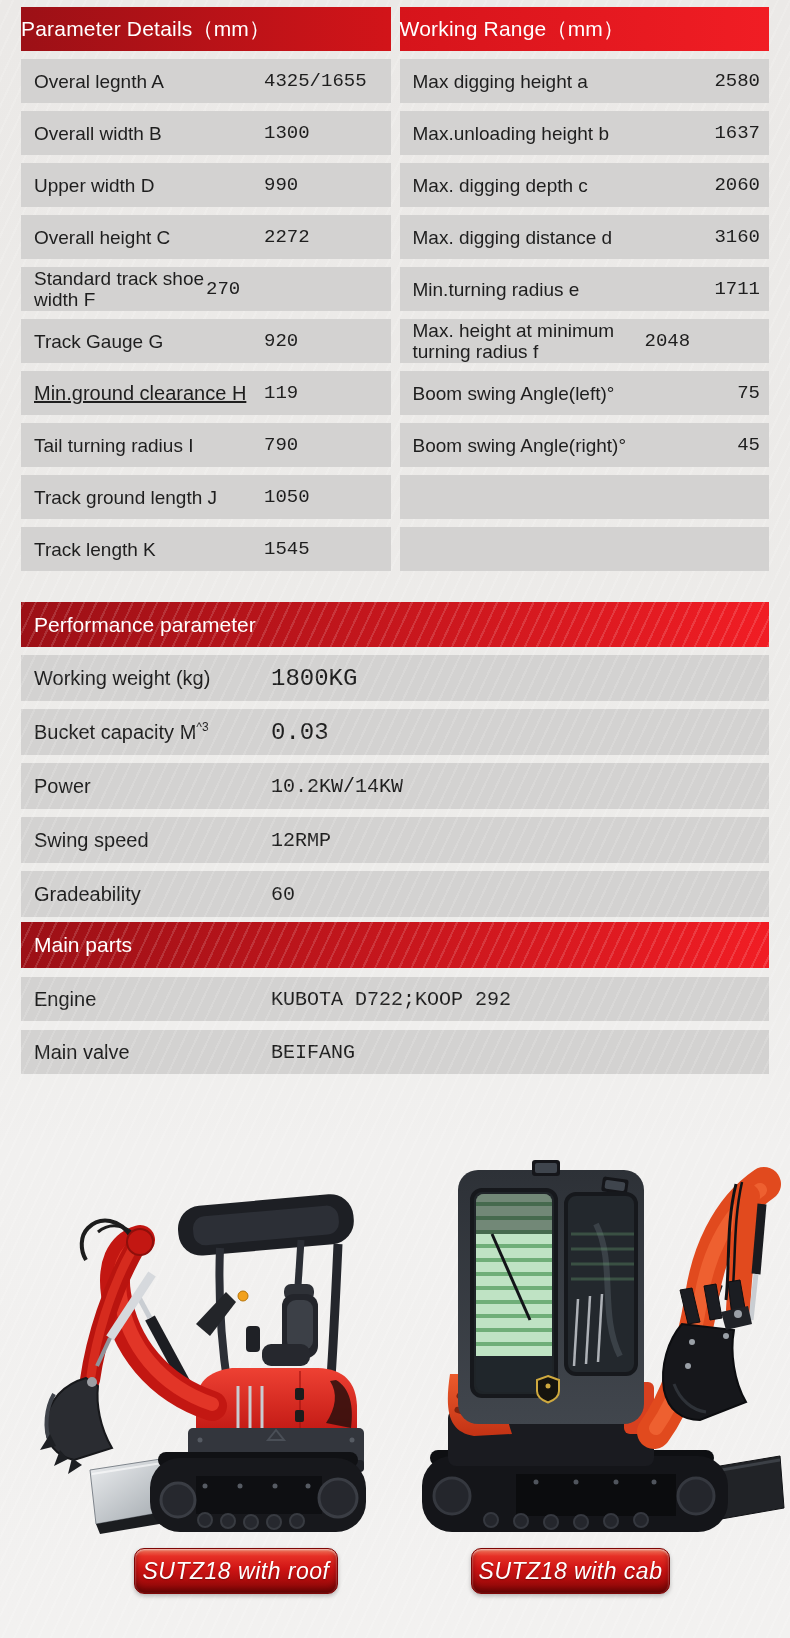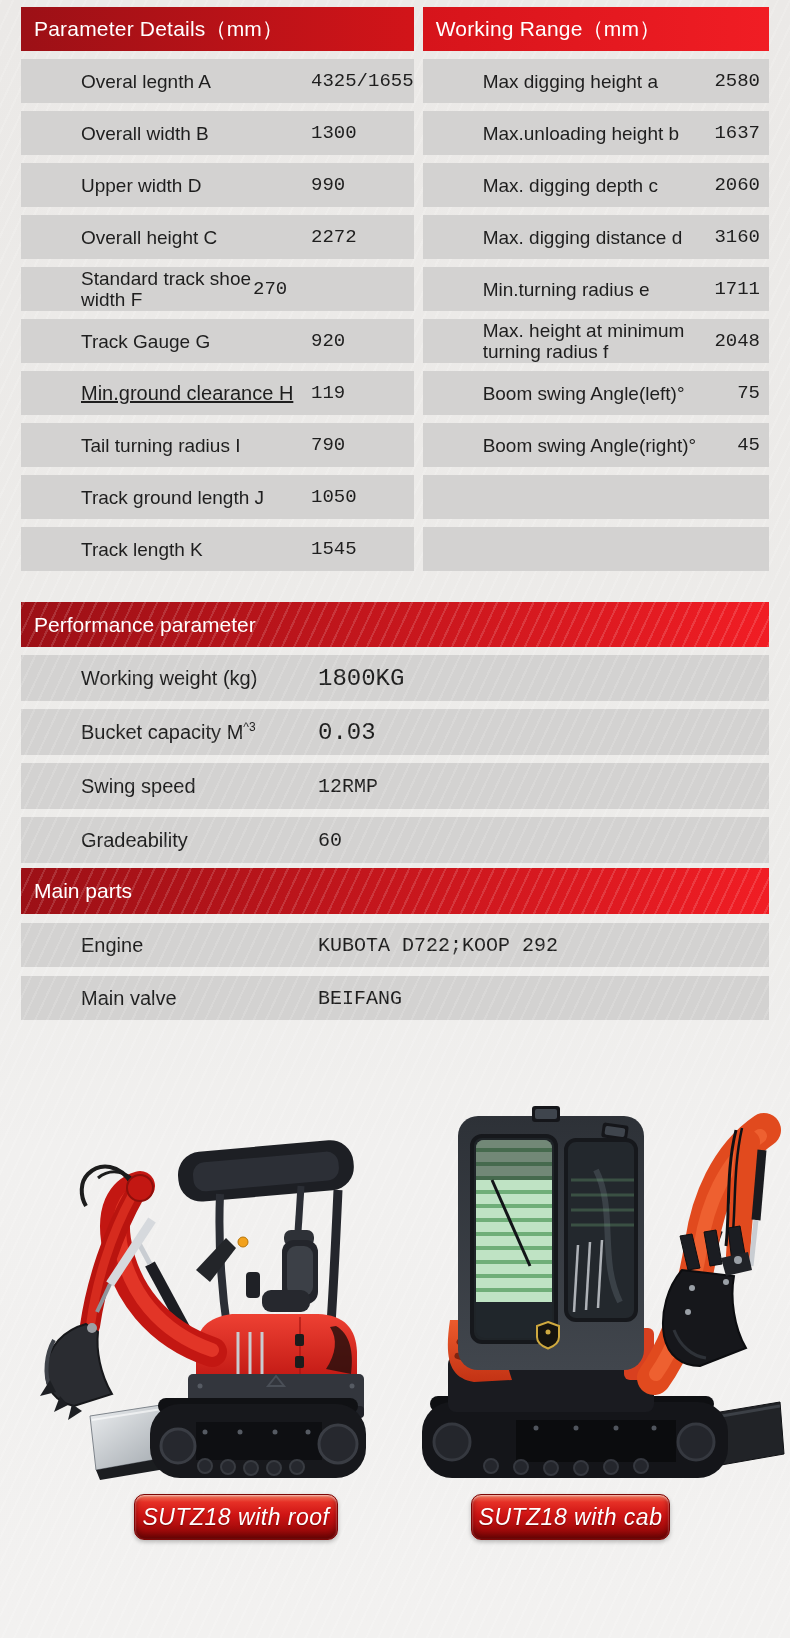--- a/index.html
+++ b/index.html
@@ -9,26 +9,26 @@
     font-family:"Liberation Sans",sans-serif;color:#1e1e1e;overflow:hidden;
   }
   .page::before{
     content:"";position:absolute;inset:0;pointer-events:none;
     background:repeating-linear-gradient(115deg,rgba(255,255,255,.28) 0 2px,rgba(0,0,0,0) 2px 11px);
     opacity:.5;
   }
   
   .spec-grid{position:relative;display:flex;gap:9px;margin:0 21px;padding-top:7px;}
   .col{flex:1;display:flex;flex-direction:column;gap:8px;}
-  .hdr{height:44px;display:flex;align-items:center;padding-left:13px;
+  .hdr{height:44px;display:flex;align-items:center;
        color:#fff;font-size:21px;font-weight:500;letter-spacing:.2px;}
   .col-left .hdr{background:linear-gradient(90deg,#9c1016 0%,#d21419 100%);}
   .col-right .hdr{background:linear-gradient(90deg,#d6141b 0%,#f11d24 100%);}
   .row{height:44px;background:#d3d2d1;display:flex;align-items:center;}
-  .row .lbl{font-size:19px;line-height:21px;padding-left:13px;margin-left:47px;}
+  .row .lbl{font-size:19px;line-height:21px;padding-left:13px;}
   .row .val{font-size:19px;font-family:Liberation Mono, monospace;}
   .col-left .lbl{width:243px;box-sizing:border-box;flex:0 0 243px;}
   .col-left .val{flex:1;}
   .col-right .lbl{flex:1;}
   .col-right .val{padding-right:9px;text-align:right;}
   .lbl.narrow{max-width:185px;}
   .lbl.narrow2{max-width:232px;line-height:21px;}
   .lbl.sm{font-size:20px;text-decoration:underline;}
   
   .section{margin:0 21px;}
@@ -167,20 +167,24 @@
     </div>
     <div class="row">
       <span class="lbl">Working weight (kg)</span>
       <span class="val big">1800KG</span>
     </div>
     <div class="row">
       <span class="lbl"><span>Bucket capacity M</span><sup class="cap3">^3</sup></span>
       <span class="val big">0.03</span>
     </div>
     <div class="row">
+      <span class="lbl">Power</span>
+      <span class="val">10.2KW/14KW</span>
+    </div>
+    <div class="row">
       <span class="lbl">Swing speed</span>
       <span class="val">12RMP</span>
     </div>
     <div class="row">
       <span class="lbl">Gradeability</span>
       <span class="val">60</span>
     </div>
   </div>
 
   <div class="section sec-mainparts">

